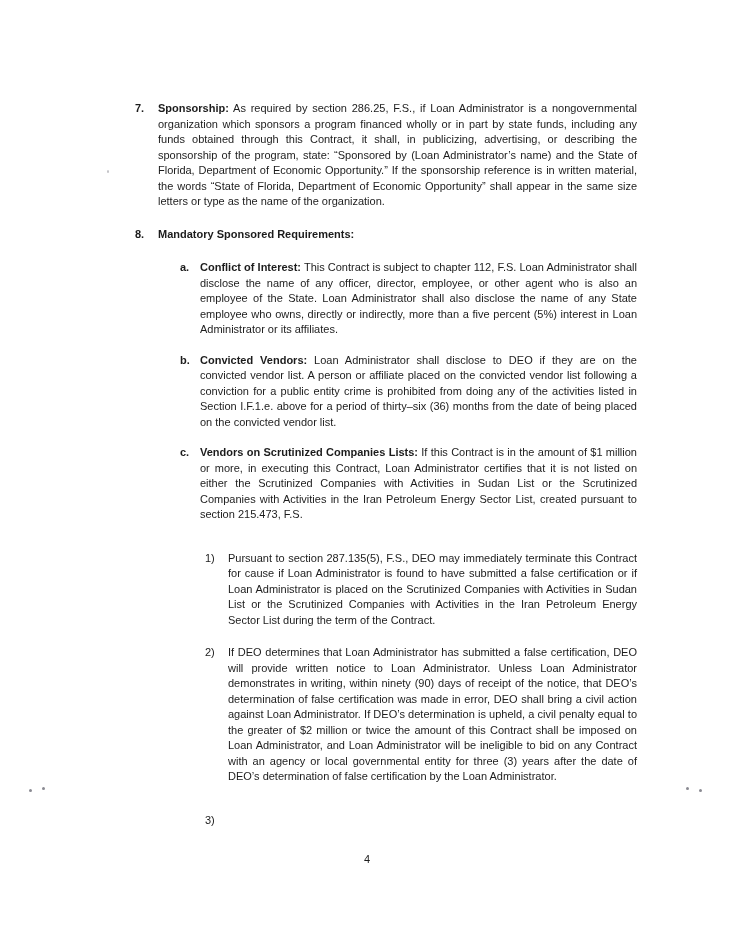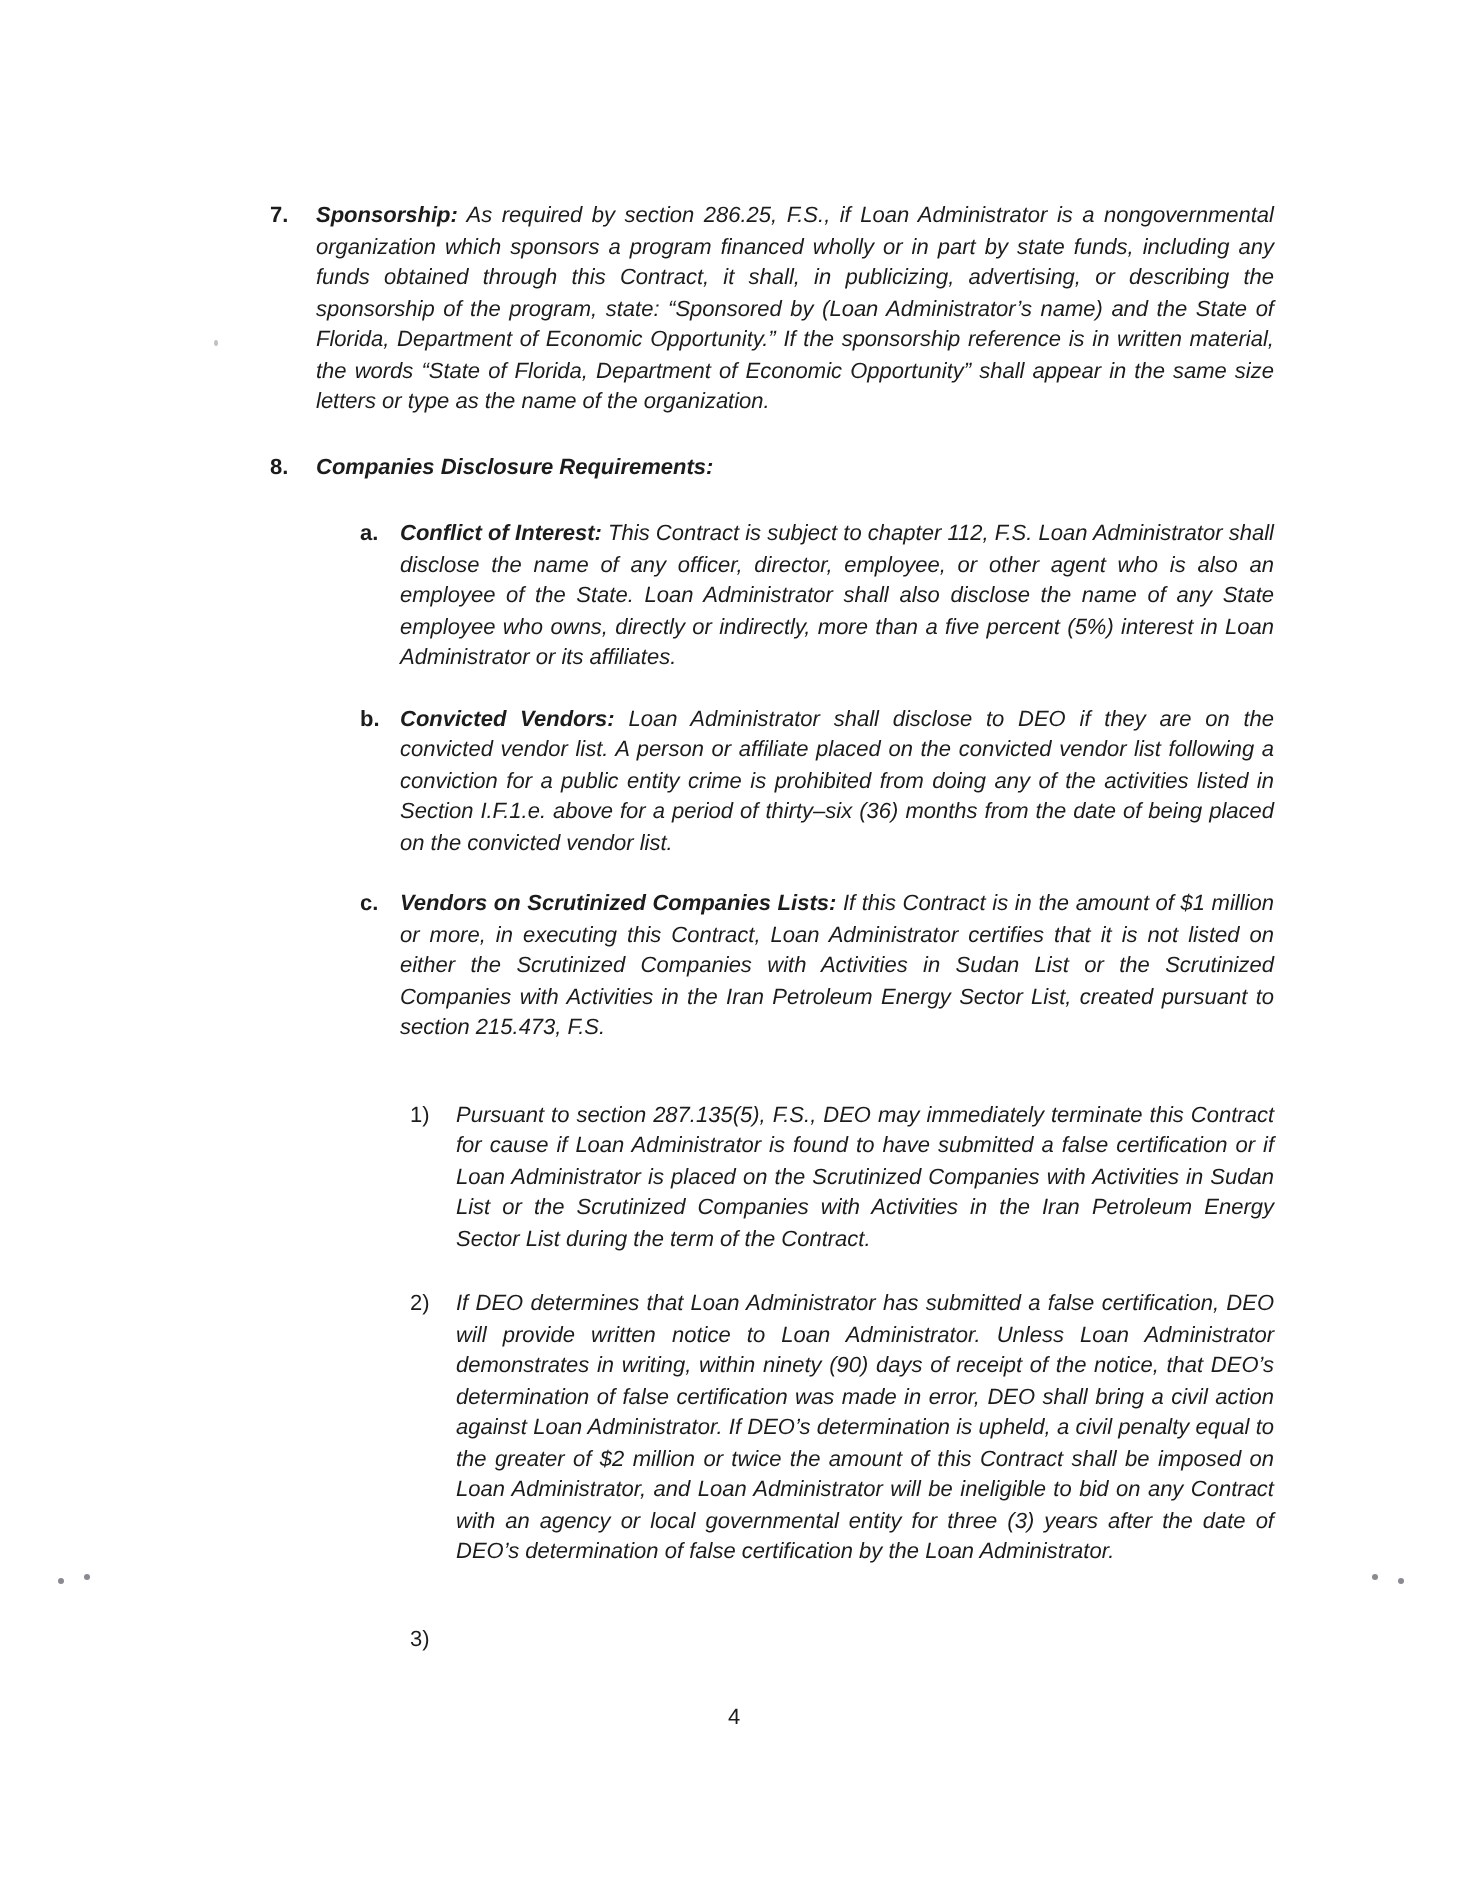--- a/index.html
+++ b/index.html
@@ -35,21 +35,20 @@
     flex: 0 0 23px;
   }
   .level2 { padding-left: 45px; }
   .level2 .marker { flex: 0 0 20px; }
   .level3 { padding-left: 70px; }
   .level3 .marker { flex: 0 0 23px; }
   .bold { font-weight: bold; }
   .para {
     flex: 1;
     text-align: justify;
-    font-style: italic;
   }
   .page-number {
     position: absolute;
     top: 853px;
     left: 0;
     width: 100%;
     text-align: center;
     font-size: 11px;
     color: #1c1c1c;
   }
@@ -68,21 +67,21 @@
 <div class="page">
   <div class="content">
 
     <div class="item level1">
       <span class="marker bold">7.</span>
       <p class="para"><span class="bold">Sponsorship:</span> <span>As required by section 286.25, F.S., if Loan Administrator is a nongovernmental organization which sponsors a program financed wholly or in part by state funds, including any funds obtained through this Contract, it shall, in publicizing, advertising, or describing the sponsorship of the program, state: “Sponsored by (Loan Administrator’s name) and the State of Florida, Department of Economic Opportunity.” If the sponsorship reference is in written material, the words “State of Florida, Department of Economic Opportunity” shall appear in the same size letters or type as the name of the organization.</span></p>
     </div>
 
     <div class="item level1" style="margin-bottom:18px;">
       <span class="marker bold">8.</span>
-      <p class="para"><span class="bold">Companies Disclosure Requirements:</span><span></span></p>
+      <p class="para"><span class="bold">Mandatory Sponsored Requirements:</span><span></span></p>
     </div>
 
     <div class="item level2 tight">
       <span class="marker bold">a.</span>
       <p class="para"><span class="bold">Conflict of Interest:</span> <span>This Contract is subject to chapter 112, F.S. Loan Administrator shall disclose the name of any officer, director, employee, or other agent who is also an employee of the State. Loan Administrator shall also disclose the name of any State employee who owns, directly or indirectly, more than a five percent (5%) interest in Loan Administrator or its affiliates.</span></p>
     </div>
 
     <div class="item level2 tight">
       <span class="marker bold">b.</span>
       <p class="para"><span class="bold">Convicted Vendors:</span> <span>Loan Administrator shall disclose to DEO if they are on the convicted vendor list. A person or affiliate placed on the convicted vendor list following a conviction for a public entity crime is prohibited from doing any of the activities listed in Section I.F.1.e. above for a period of thirty–six (36) months from the date of being placed on the convicted vendor list.</span></p>

